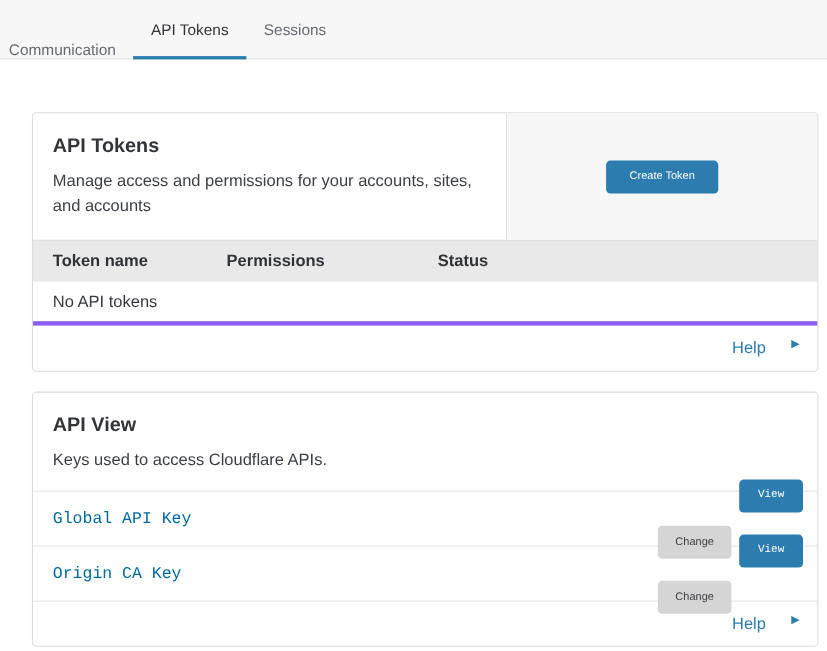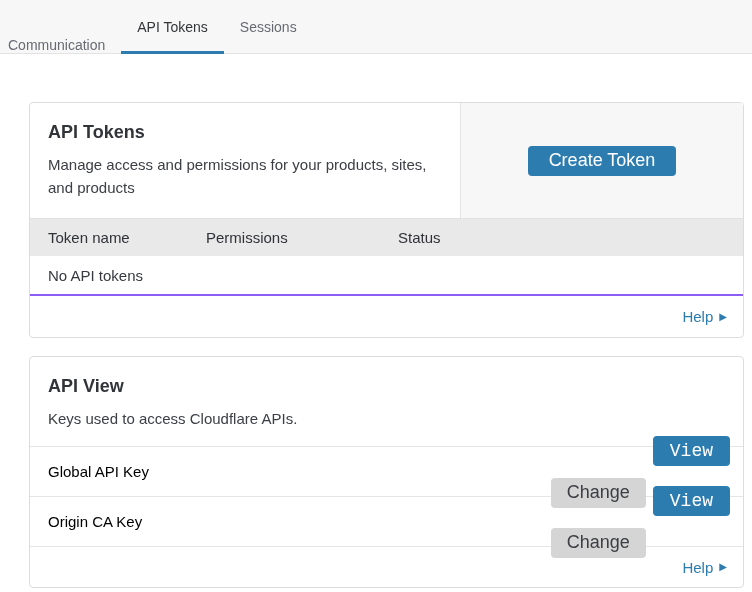--- a/index.html
+++ b/index.html
@@ -78,79 +78,79 @@
   }
 
   .btn {
     display: inline-flex;
     align-items: center;
     justify-content: center;
     height: 30px;
     border: none;
     border-radius: 4px;
     font-family: "Liberation Sans", sans-serif;
-    font-size: 18px;
+    font-size: 10px;
     cursor: pointer;
   }
   .btn-primary { background: #2c7cb0; color: #ffffff; }
   .btn-create { padding: 0 21px; }
   .btn-secondary { background: #d5d5d5; color: #3b3e42; padding: 0 16px; margin-top: 42px; }
   .btn-view { padding: 0 17px; font-family: Liberation Mono, monospace; }
 
   
   .table-header {
     display: grid;
     grid-template-columns: 158px 192px 194px 1fr;
     align-items: center;
     height: 38px;
     padding: 0 18px;
     background: #e9e9e9;
     border-top: 1px solid #e0e0e0;
     font-size: 15px;
-    font-weight: normal;
+    font-weight: bold;
     color: #2f3237;
   }
   .table-empty-row {
     display: flex;
     align-items: center;
     height: 40px;
     padding: 0 18px;
-    border-bottom: 2px solid #8b5cf6;
+    border-bottom: 4px solid #8b5cf6;
     font-size: 15px;
     color: #36393f;
   }
   .card-footer {
     display: flex;
     align-items: center;
     justify-content: flex-end;
     height: 41px;
     padding: 0 16px;
   }
   .help-link {
     display: inline-flex;
-    align-items: center;
-    gap: 6px;
+    align-items: flex-start;
+    gap: 23px;
     font-size: 15px;
     color: #2c7cb0;
     text-decoration: none;
     cursor: pointer;
   }
   .help-arrow { font-size: 10px; line-height: 1; }
 
   
   .keys-header { padding: 19px 18px 16px 18px; }
   .keys-header .card-desc { margin-top: 10px; }
   .key-row {
     display: flex;
     align-items: center;
     height: 50px;
     padding: 0 13px 0 18px;
     border-top: 1px solid #e5e5e5;
   }
-  .key-name { font-size: 15px; color: #000000; flex: 1; }
+  .key-name { font-size: 15px; color: #0369a1; flex: 1; font-family: Liberation Mono, monospace; }
   .key-actions { display: flex; gap: 7px; }
   .keys-footer { border-top: 1px solid #e5e5e5; }
 </style>
 </head>
 <body>
 
 <nav class="tabbar">
   <div class="tab">
     <span>Communication</span>
   </div>
@@ -159,21 +159,21 @@
   </div>
   <div class="tab">
     <span>Sessions</span>
   </div>
 </nav>
 
 <section class="card card-tokens">
   <div class="tokens-header">
     <div class="tokens-header-left">
       <h2 class="card-title">API Tokens</h2>
-      <p class="card-desc">Manage access and permissions for your products, sites, and products</p>
+      <p class="card-desc">Manage access and permissions for your accounts, sites, and accounts</p>
     </div>
     <div class="tokens-header-right">
       <button class="btn btn-primary btn-create">Create Token</button>
     </div>
   </div>
 
   <div class="table-header">
     <span>Token name</span>
     <span>Permissions</span>
     <span>Status</span>

